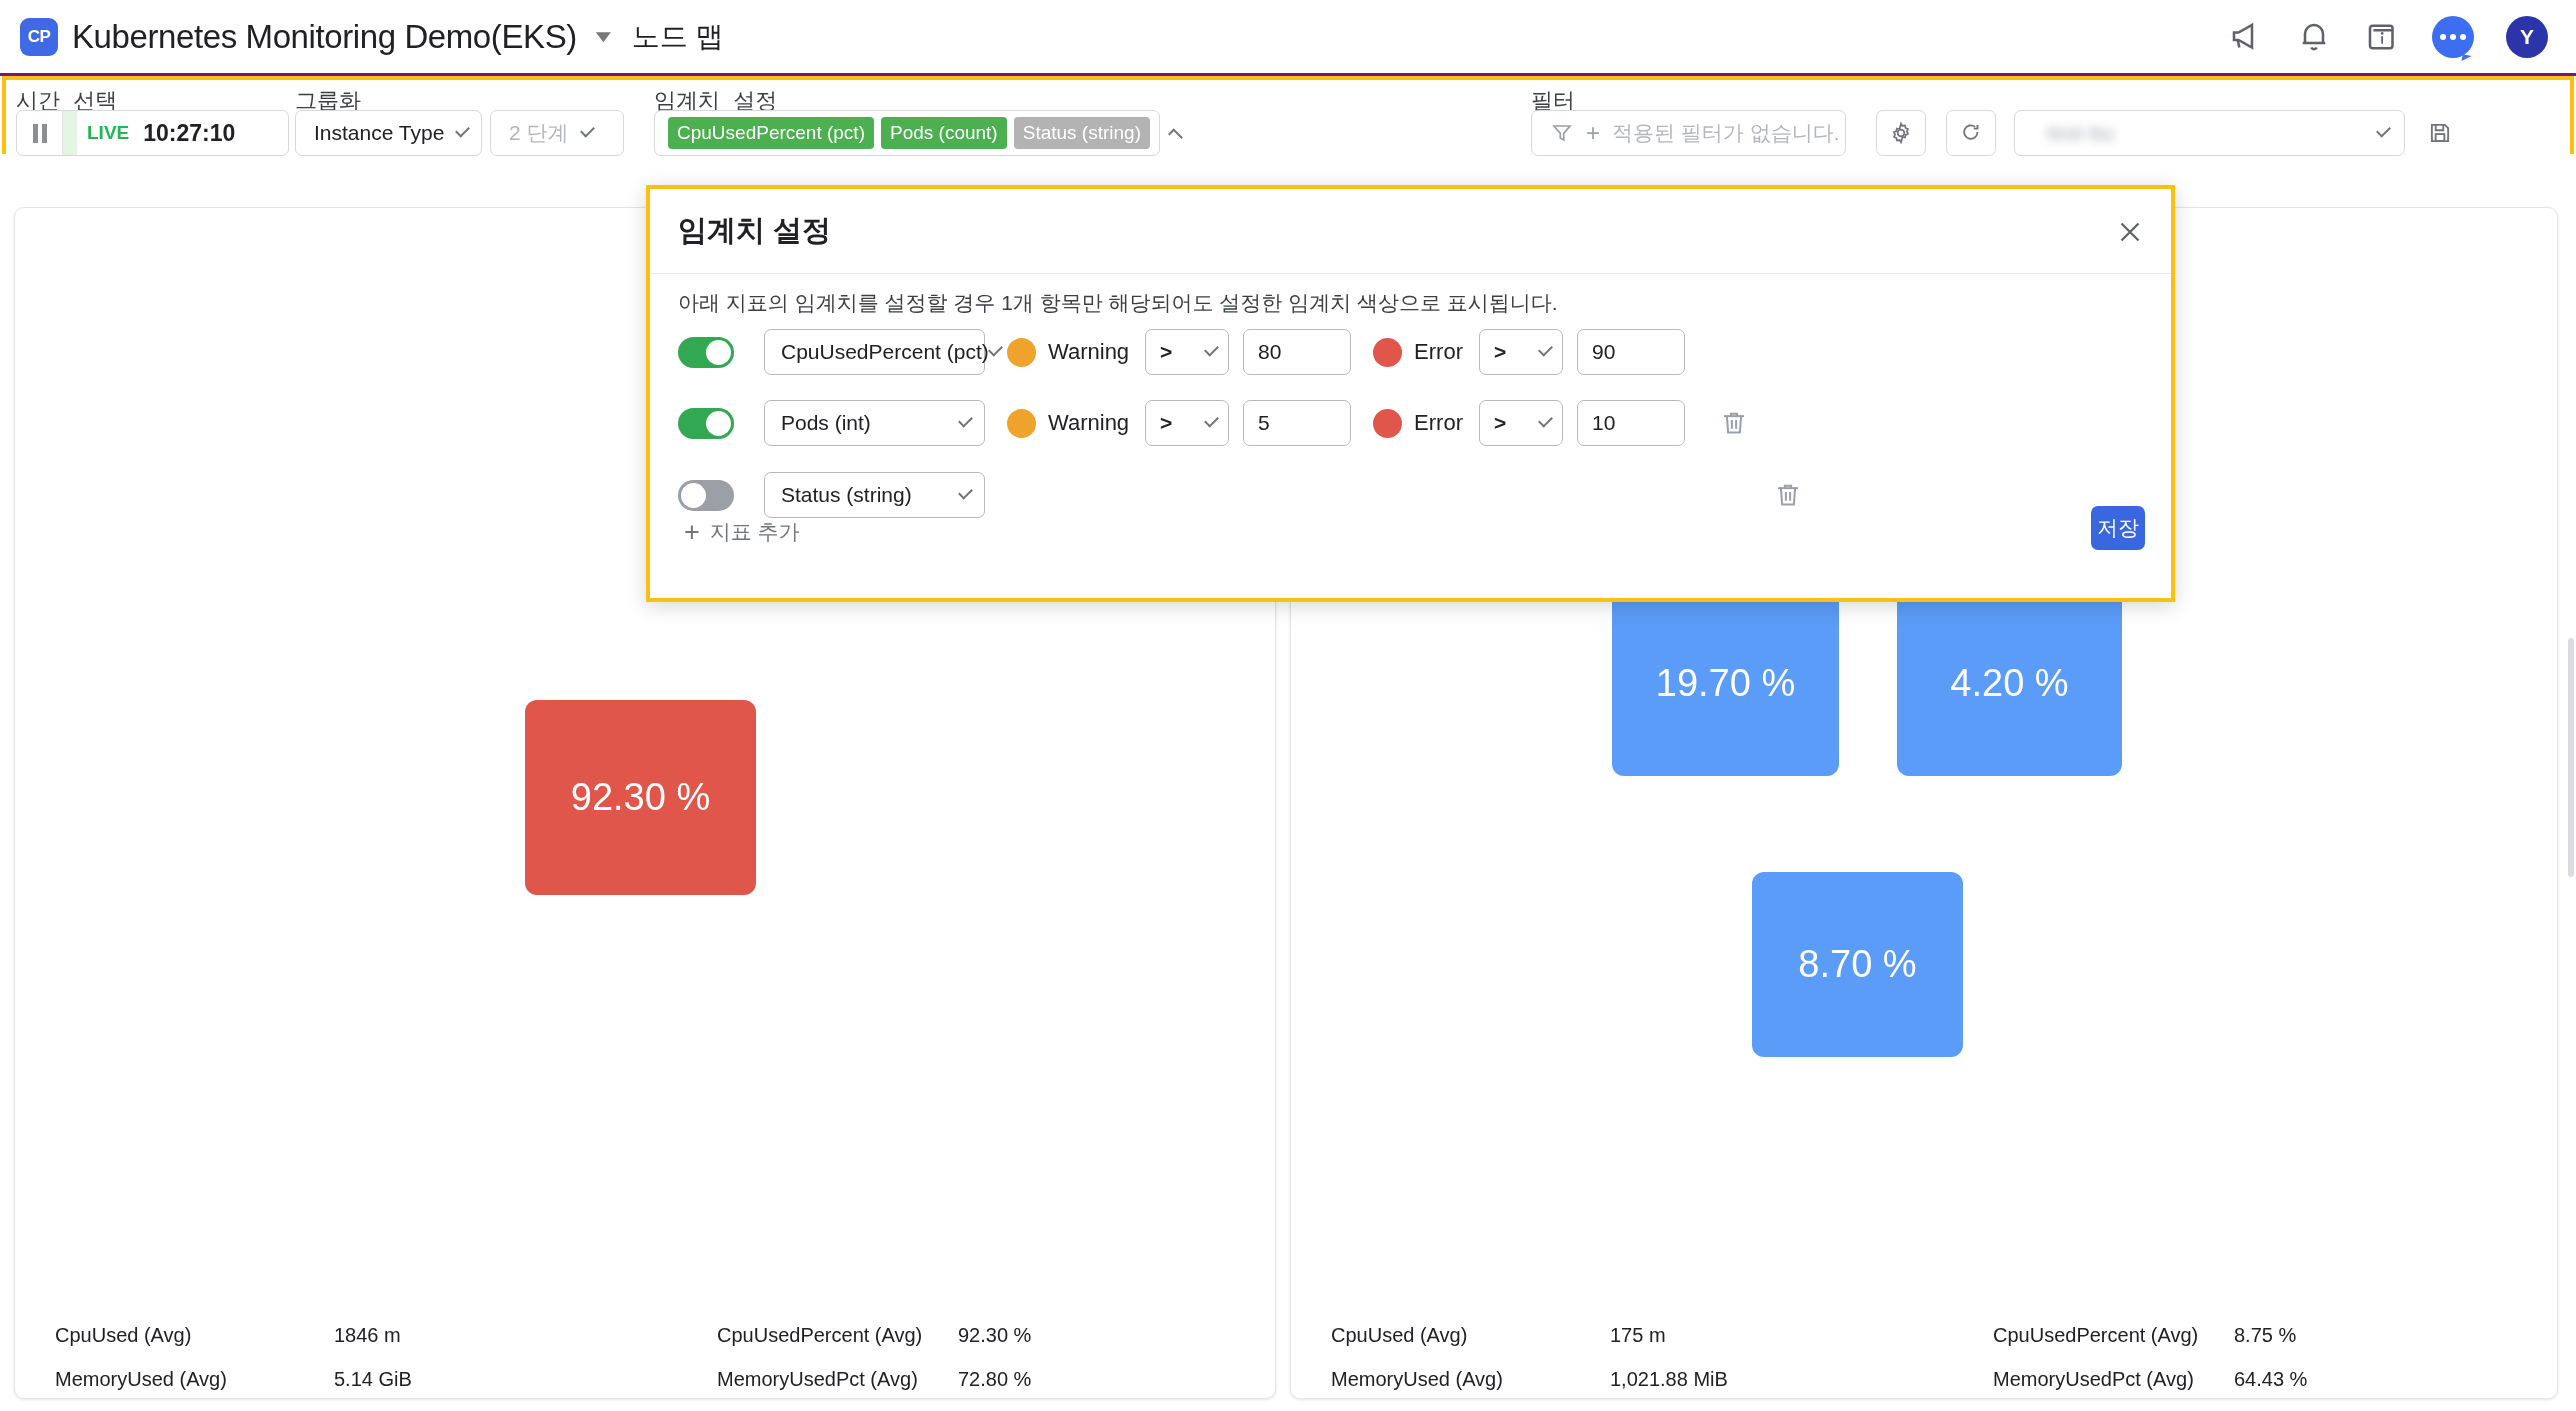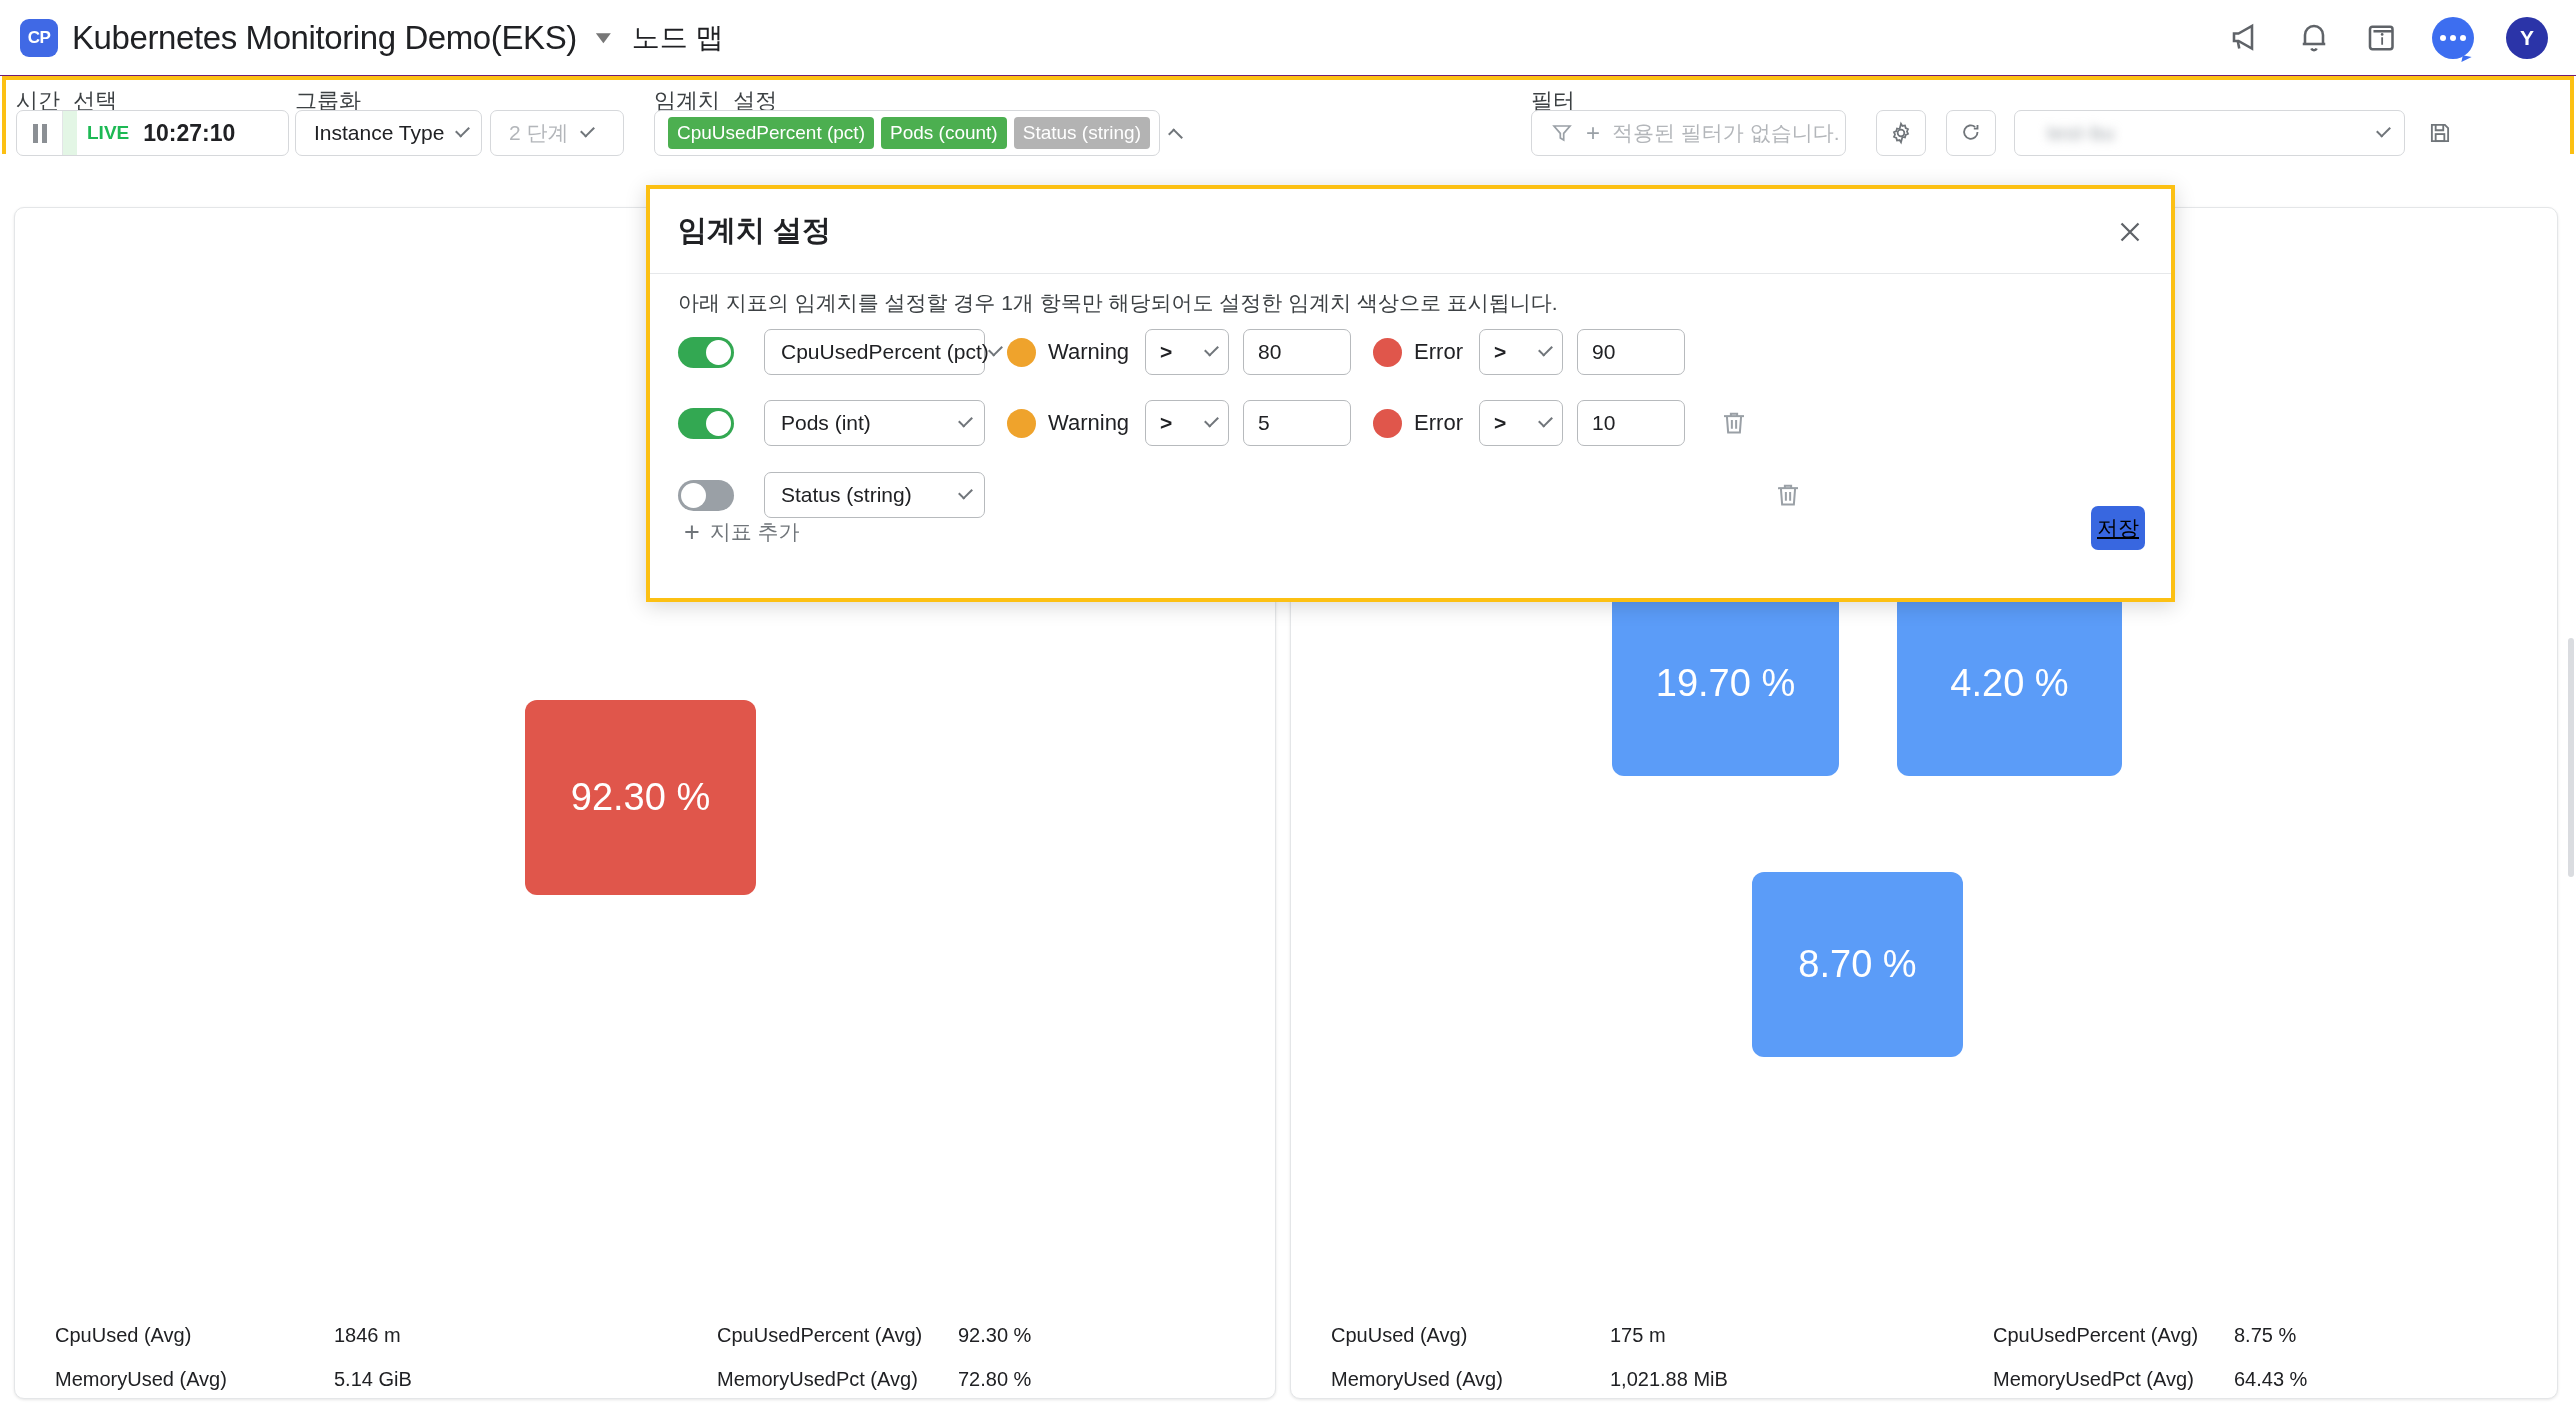--- a/index.html
+++ b/index.html
@@ -9,21 +9,21 @@
     font-family: "Liberation Sans", sans-serif;
     overflow: hidden;
   }
   body { position: relative; }
 
   
   .app-header {
     position: absolute; left: 0; top: 0; width: 2576px; height: 76px;
     background: #ffffff;
     display: flex; align-items: center;
-    border-bottom: 1px solid #701a75;
+    border-bottom: 3px solid #701a75;
   }
   .brand-logo {
     width: 38px; height: 38px; border-radius: 9px;
     background: #4069e5; color: #fff;
     display: flex; align-items: center; justify-content: center;
     font-size: 17px; font-weight: bold; letter-spacing: -0.5px;
     margin-left: 20px; flex: none;
   }
   .app-title {
     font-size: 33px; color: #202124; margin-left: 14px;
@@ -208,23 +208,23 @@
   }
   .trash { margin-left: 34px; width: 30px; height: 30px; flex: none; }
   .trash svg { width: 30px; height: 30px; color: #9aa0a6; }
   .add-metric {
     position: absolute; left: 34px; top: 329px;
     display: flex; align-items: center; font-size: 21px; color: #70757a;
   }
   .add-metric .plus { font-size: 27px; margin-right: 10px; line-height: 1; }
   .save-btn {
     position: absolute; right: 26px; top: 317px;
-    background: #3867e0; color: #000000; border-radius: 7px;
+    background: #3867e0; color: #ffffff; border-radius: 7px;
     width: 54px; height: 44px; font-size: 21px;
-    display: flex; align-items: center; justify-content: center; text-decoration: underline;
+    display: flex; align-items: center; justify-content: center;
   }
   .scroll-hint { position: absolute; right: 2px; top: 638px; width: 6px; height: 239px; background: #dadce0; border-radius: 3px; }
 </style>
 </head>
 <body>
 
 <div class="app-header">
   <div class="brand-logo">CP</div>
   <div class="app-title">Kubernetes Monitoring Demo(EKS)</div>
   <div class="title-caret">▼</div>

